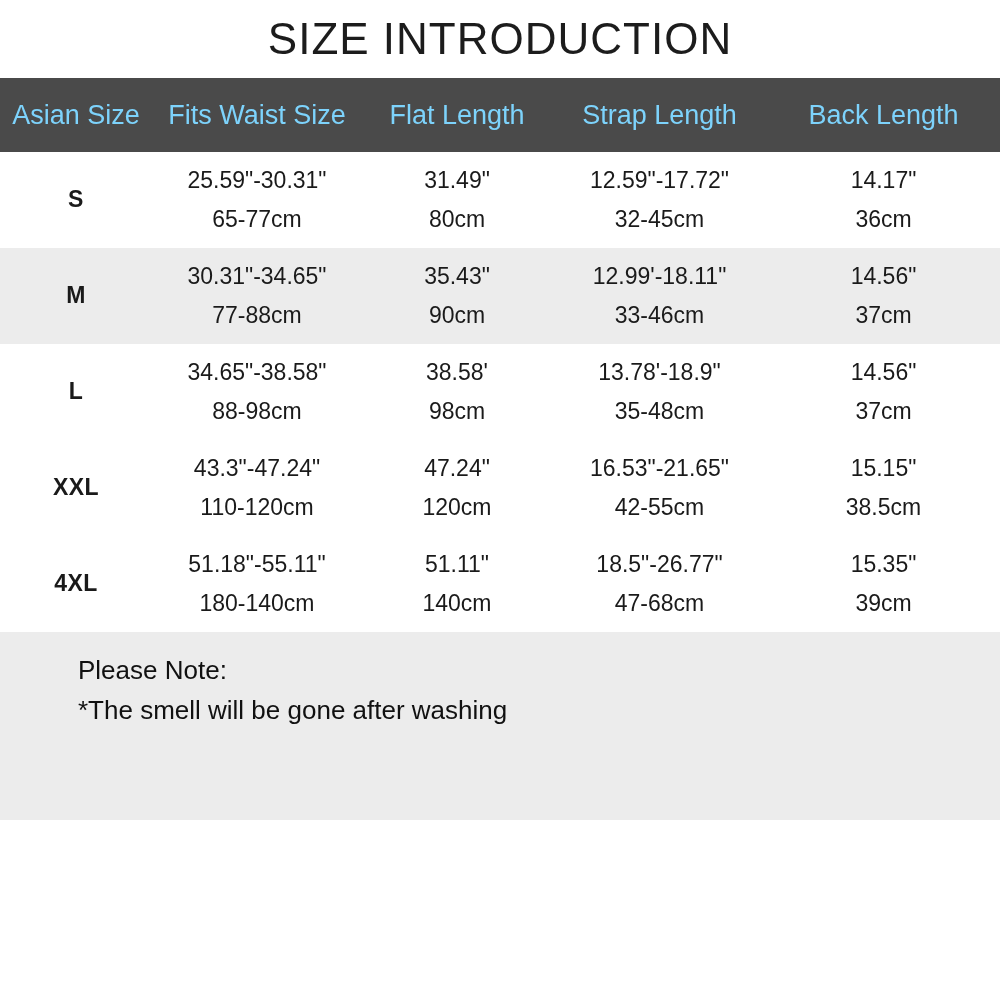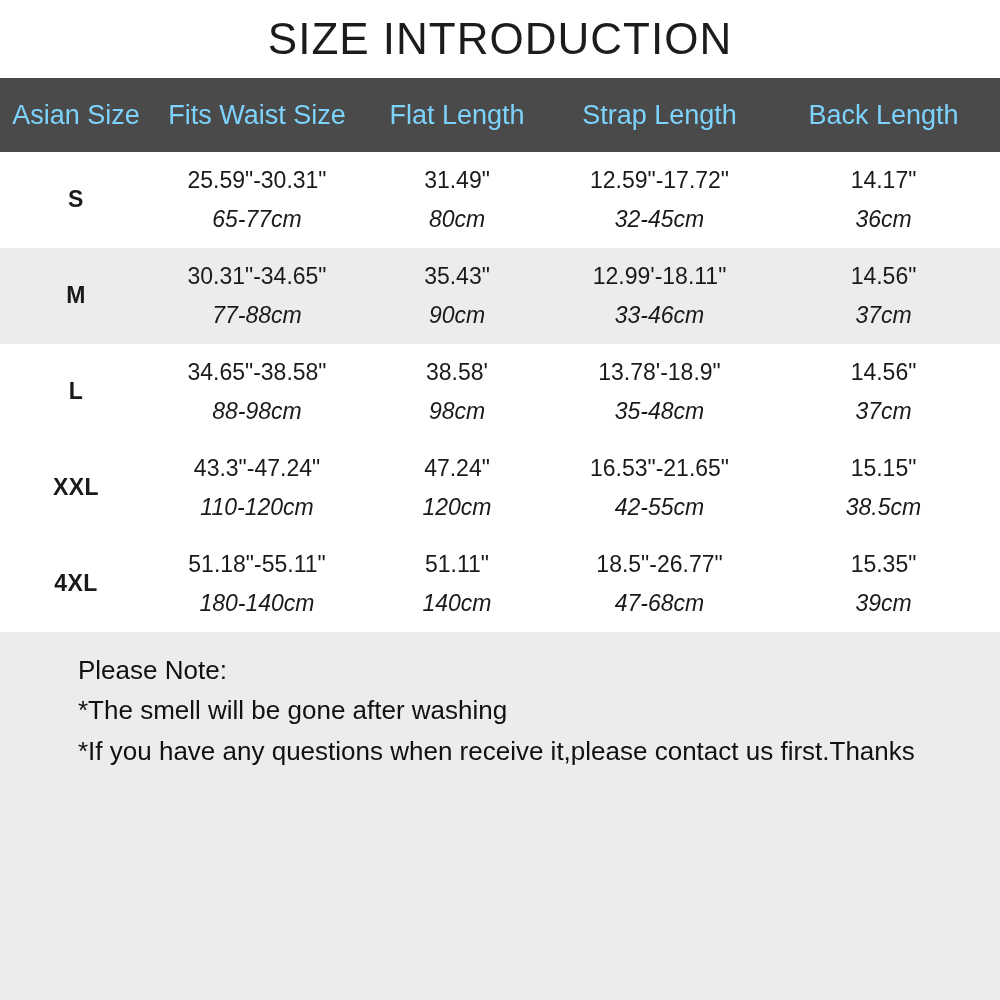--- a/index.html
+++ b/index.html
@@ -9,21 +9,21 @@
   body {
     width: 1000px;
     height: 1000px;
     background: #ffffff;
     font-family: "Liberation Sans", sans-serif;
     color: #1a1a1a;
     overflow: hidden;
   }
   .page {
     width: 1000px;
-    height: 1000px;
+    height: 820px;
     display: flex;
     flex-direction: column;
     background: #ffffff;
   }
   .title-bar {
     height: 78px;
     display: flex;
     align-items: center;
     justify-content: center;
     background: #ffffff;
@@ -67,21 +67,20 @@
   .size-cell {
     font-size: 36px;
     font-weight: bold;
     letter-spacing: 0.5px;
   }
   .cell-line {
     display: block;
   }
   .cell-line.sub {
     margin-top: 10px;
-    font-style: italic;
   }
   col.c-size { width: 152px; }
   col.c-waist { width: 210px; }
   col.c-flat { width: 190px; }
   col.c-strap { width: 215px; }
   col.c-back { width: 233px; }
   .notes {
     flex: 1;
     background: #ececec;
     padding: 18px 0 0 78px;
@@ -223,16 +222,15 @@
           <span class="cell-line sub">39cm</span>
         </td>
       </tr>
 
     </tbody>
   </table>
 
   <div class="notes">
     <div class="note-line">Please Note:</div>
     <div class="note-line">*The smell will be gone after washing</div>
-    <div class="note-line">*If you have any questions when receive it,please contact us first.Thanks</div>
   </div>
 
 </div>
 
 </body></html>

